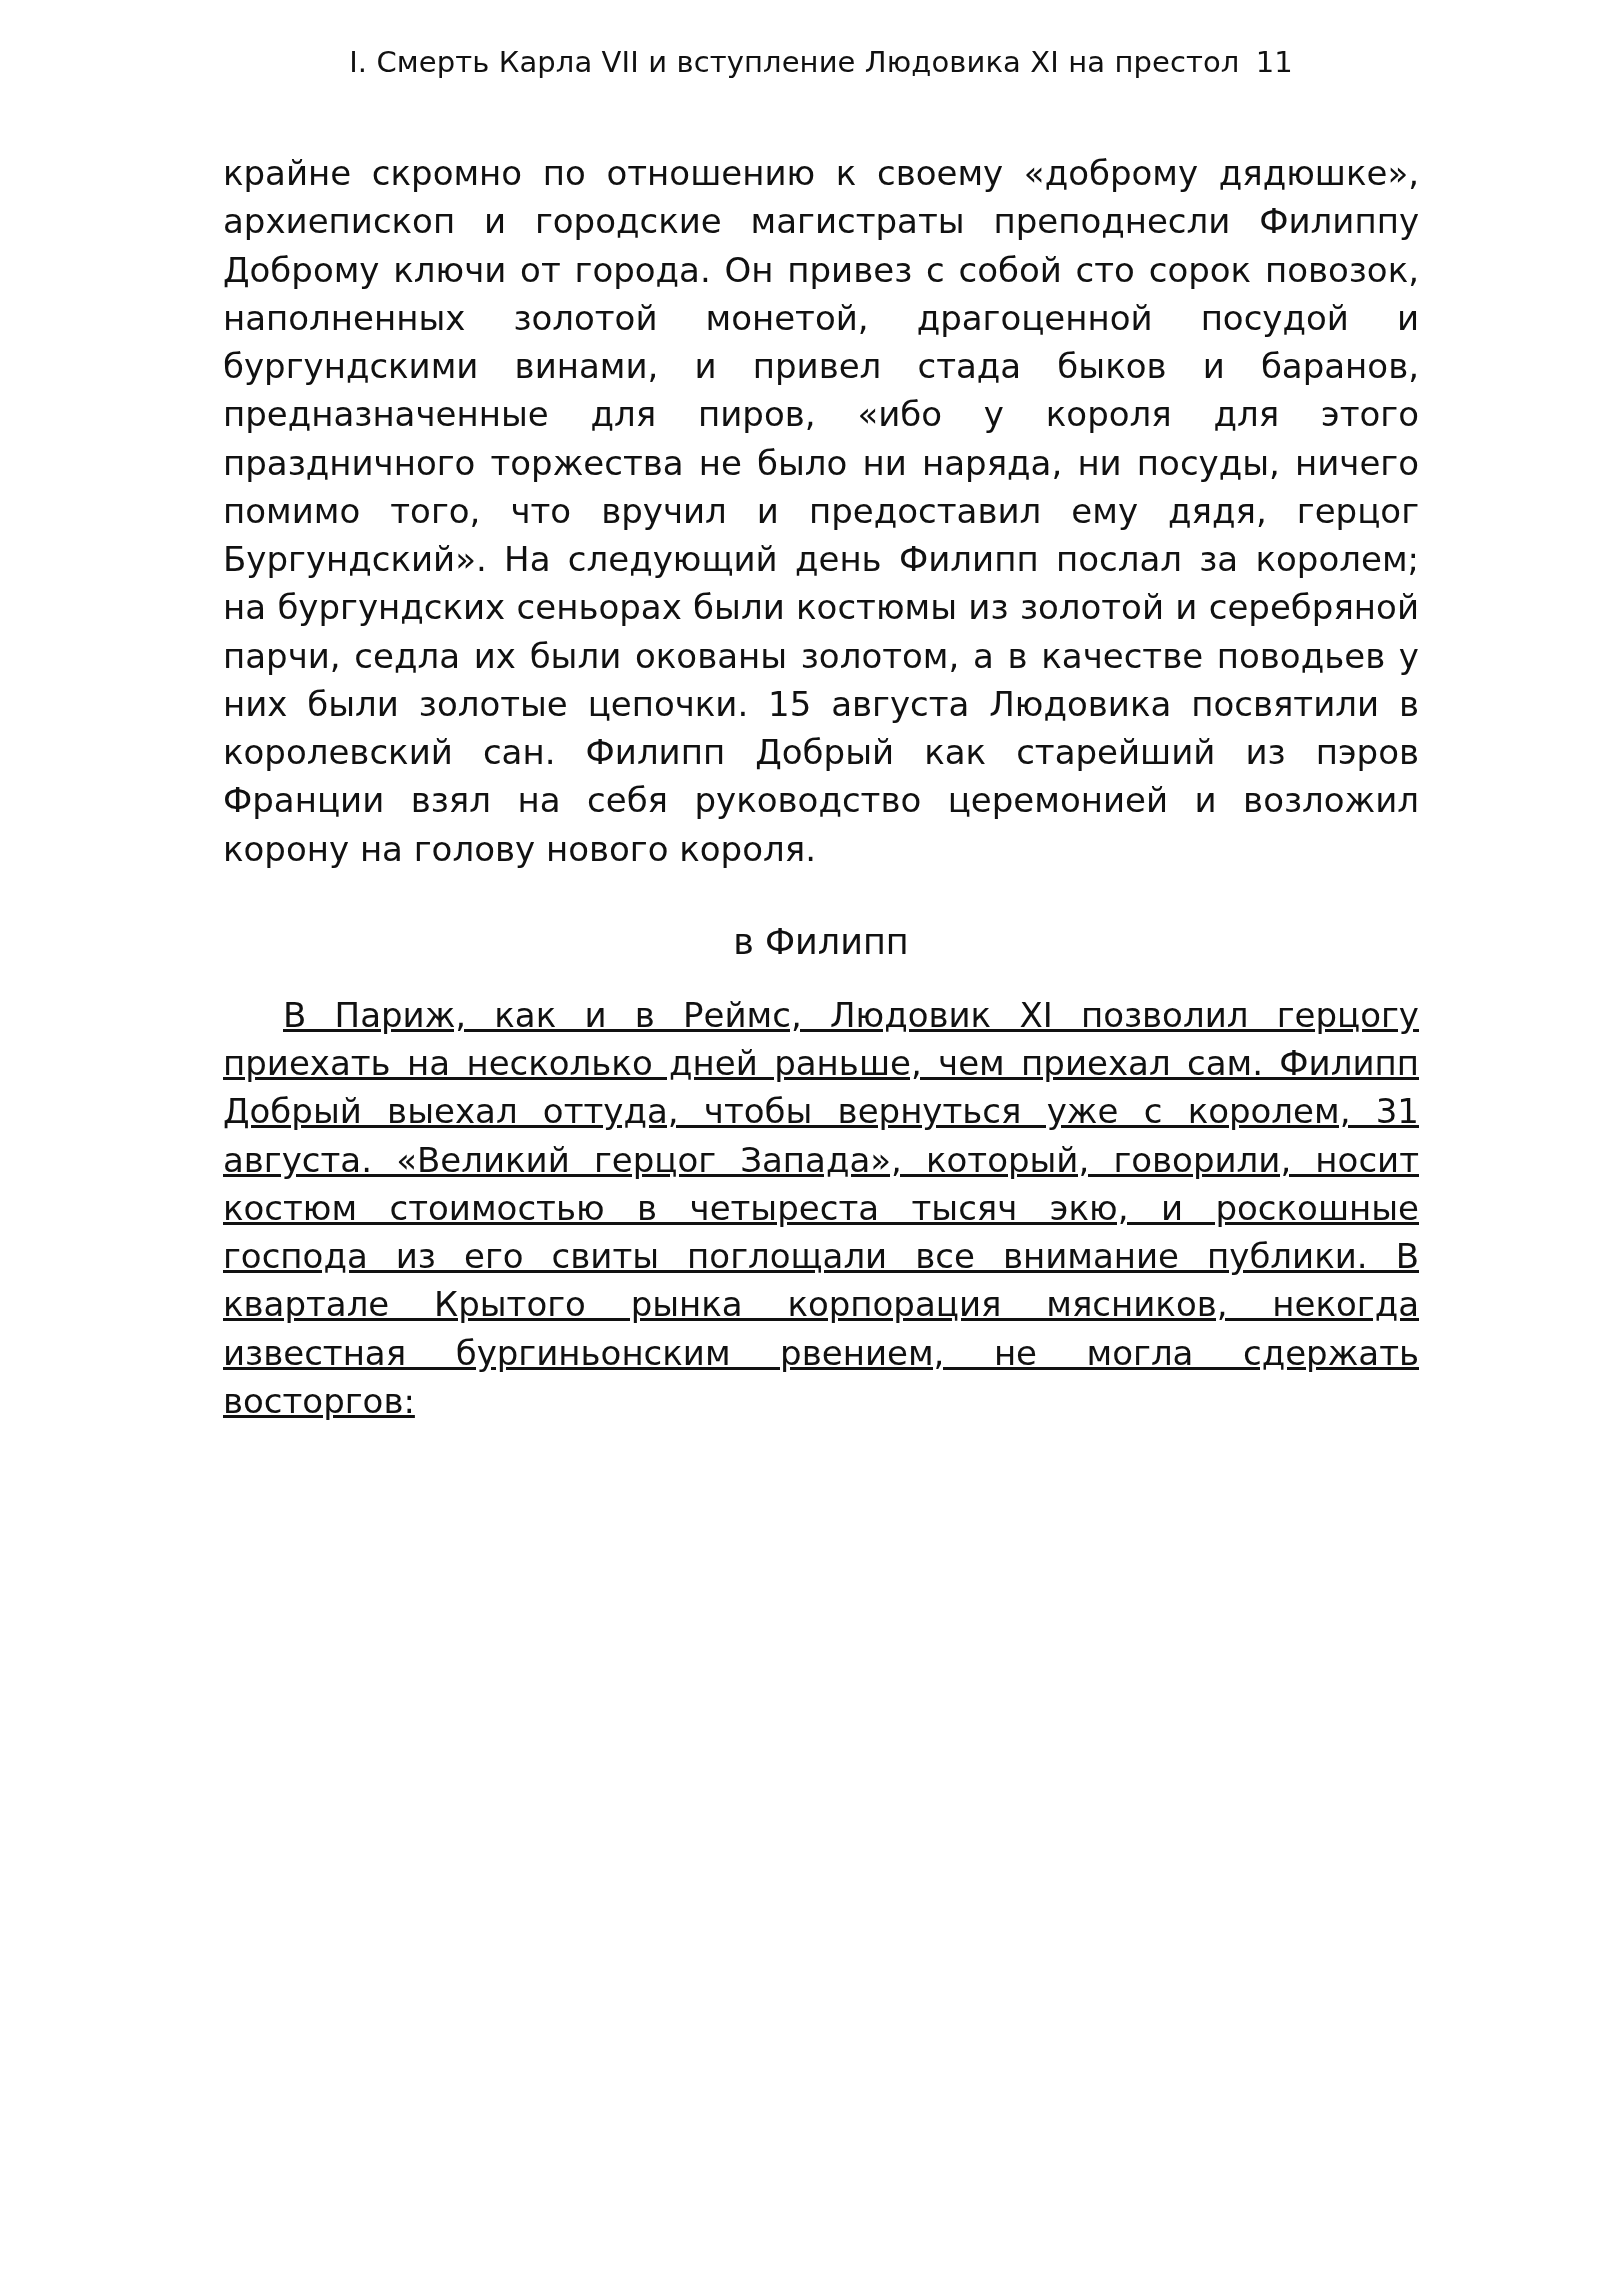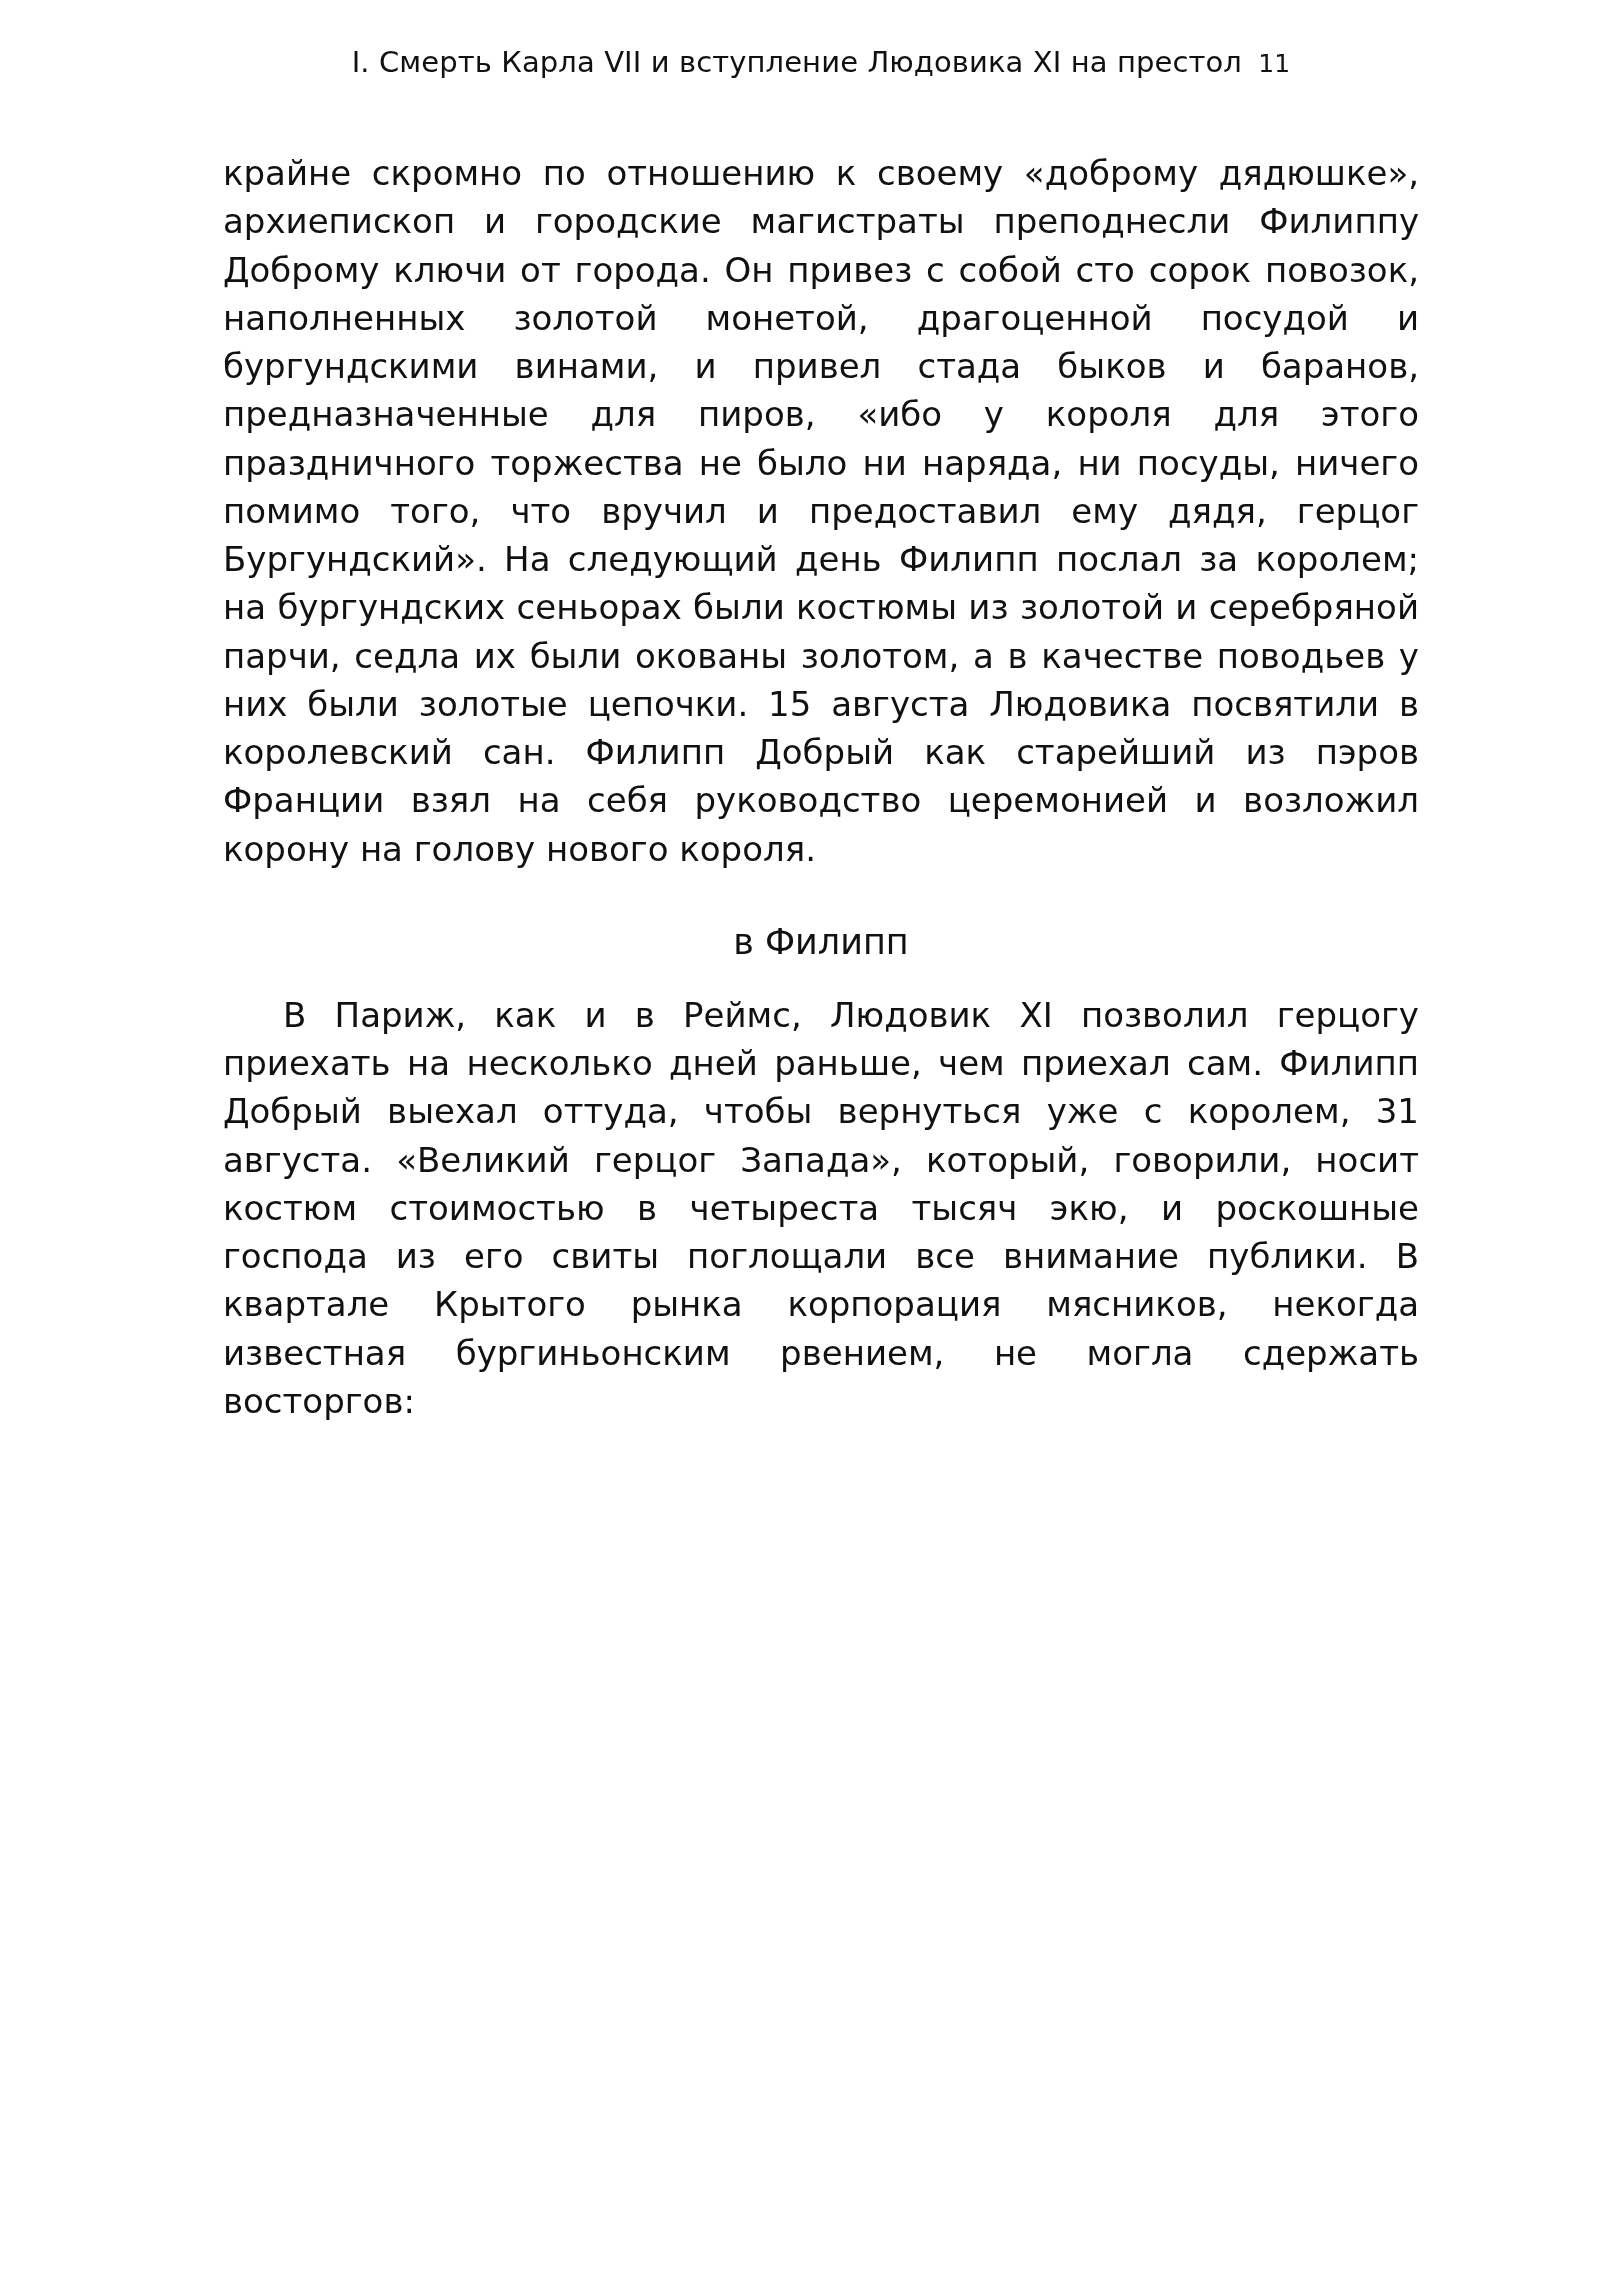--- a/index.html
+++ b/index.html
@@ -30,35 +30,36 @@
     display: flex;
     justify-content: center;
     align-items: baseline;
     gap: 16.3px;
     margin-bottom: 70px;
   }
   .running-head .rh-title {
     font-size: 29px;
   }
   .running-head .rh-page {
-    font-size: 25px;
+    font-size: 29px;
   }
   .body-block {
     font-size: 34px;
     line-height: 1.42;
     text-align: justify;
     text-justify: inter-word;
     hyphens: manual;
   }
   .body-block p {
     margin: 16px;
     text-indent: 0;
   }
   .body-block p.indent {
     text-indent: 60px;
+    text-decoration: underline;
   }
   .section-title {
     text-align: center;
     font-size: 35px;
     line-height: 1.34;
     margin: 46px 0 25px 0;
   }
   .section-title span {
     display: block;
   }

